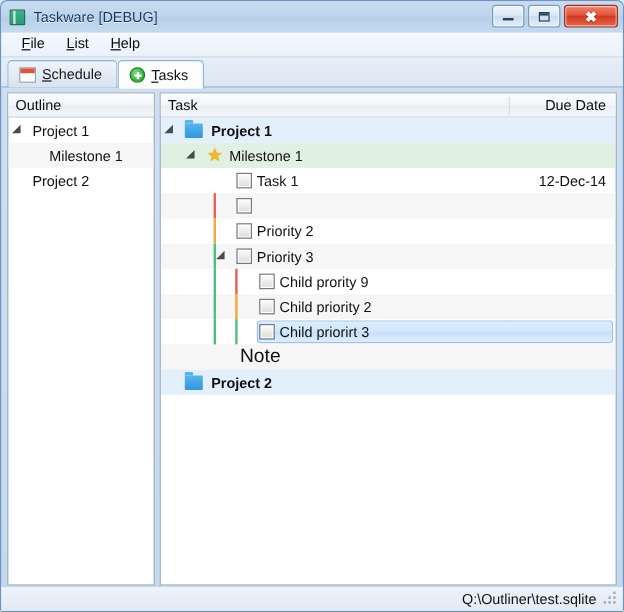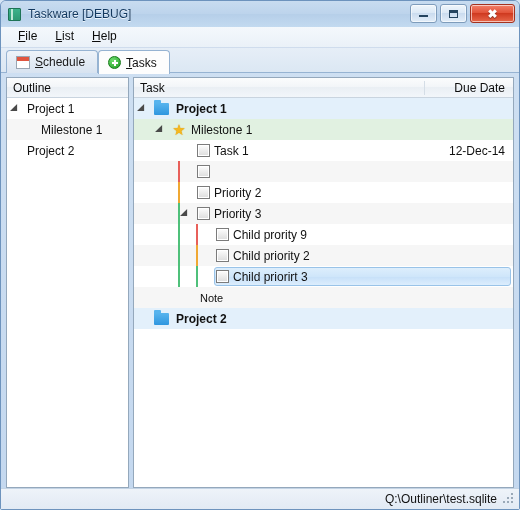--- a/index.html
+++ b/index.html
@@ -189,21 +189,21 @@
   .ind{flex:0 0 auto;height:1px;}
   .bar{
     position:absolute;top:0;bottom:0;width:2px;
   }
   .sel-wrap{
     position:absolute;top:1px;bottom:1px;right:2px;
     border:1px solid #99c3e8;border-radius:3px;box-sizing:border-box;
     background:linear-gradient(to bottom,#ddeefc 0%,#cfe6fa 50%,#c6e0f8 51%,#dcedfd 100%);
   }
   .note-row{
-    height:21px;display:flex;align-items:center;font-size:11px;
+    height:21px;display:flex;align-items:center;font-size:16px;
     padding-left:66px;box-sizing:border-box;color:#111;
   }
   .note-row.alt{background:#f6f6f6;}
   .fmt-normal{}
   .fmt-italic{font-style:italic;text-decoration:underline;}
   .fmt-bold{font-weight:bold;}
   .fmt-link{color:#1a4fd0;text-decoration:underline;}
   
   .statusbar{
     flex:0 0 20px;height:20px;display:flex;align-items:center;

